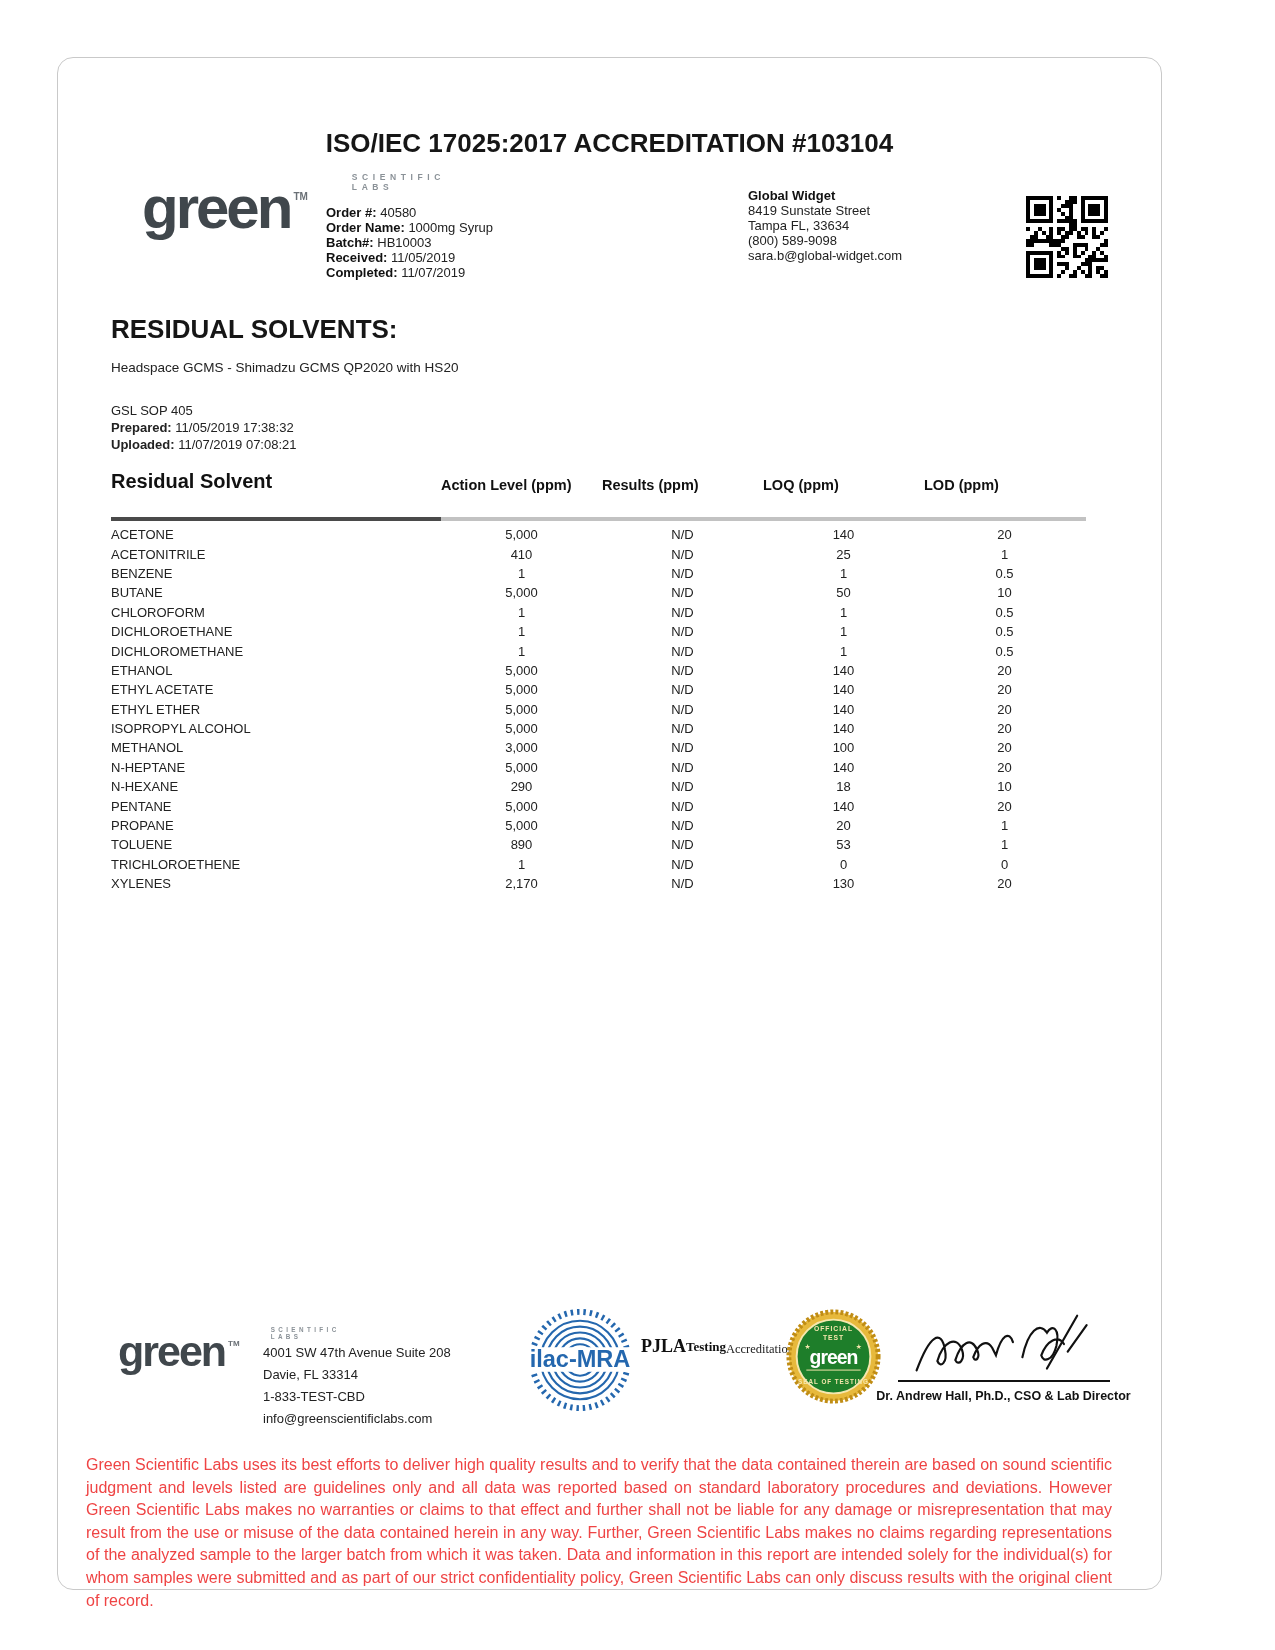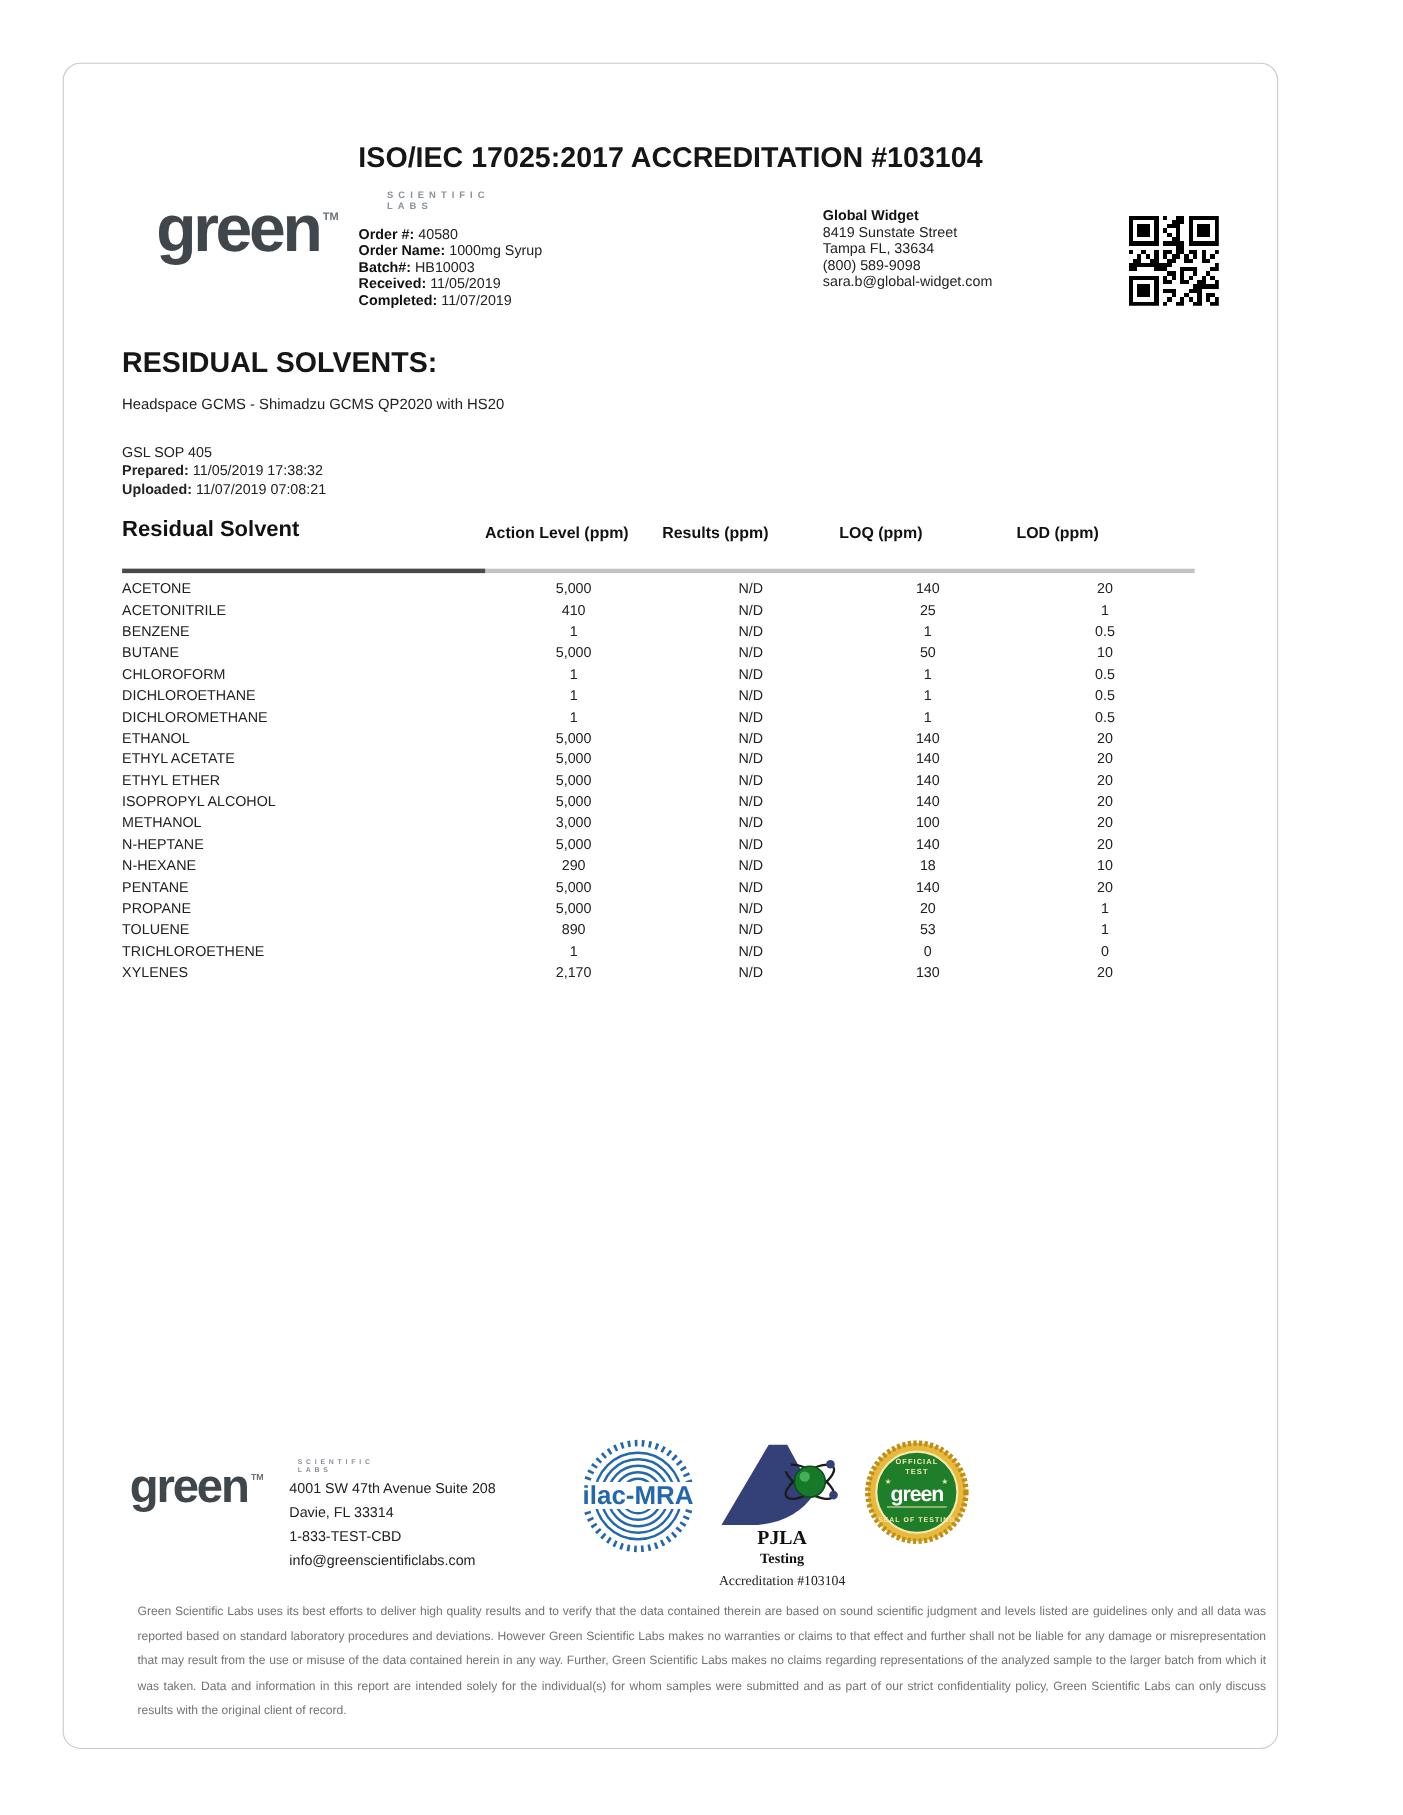--- a/index.html
+++ b/index.html
@@ -52,32 +52,32 @@
   .tbody { padding-top:4px; }
   .trow { display:flex; height:19.4px; align-items:center; }
   .tcell { font-size:13px; color:#222; }
   .c0 { width:330px; }
   .c1,.c2,.c3,.c4 { width:161px; text-align:center; }
 
   
   .footer-address { position:absolute; left:205px; top:1284px; font-size:13px; line-height:22px; color:#222; }
   .ilac { position:absolute; left:468px; top:1248px; }
   .pjla { position:absolute; left:583px; top:1246px; width:140px; display:flex;
-          flex-direction:column; align-items:center; }
+          flex-direction:row; align-items:center; }
   .pjla-name { font-family:"Liberation Serif","DejaVu Serif",serif; font-weight:bold; font-size:18px; color:#101010; margin-top:-2px; }
   .pjla-sub  { font-family:"Liberation Serif","DejaVu Serif",serif; font-weight:bold; font-size:13px; color:#101010; }
   .accreditation { font-family:"Liberation Serif","DejaVu Serif",serif; font-size:12.5px; color:#222; margin-top:5px; white-space:nowrap; }
   .seal { position:absolute; left:727px; top:1250px; }
   .signature { position:absolute; left:838px; top:1252px; width:215px; display:flex;
                flex-direction:column; align-items:center; }
   .sig-line { width:212px; border-top:2px solid #111; margin-top:2px; }
   .signer { font-size:12.5px; font-weight:bold; color:#111; margin-top:7px; white-space:nowrap; }
 
   .disclaimer { position:absolute; left:28px; top:1396px; width:1026px;
-                font-size:11px; line-height:22.6px; color:#737373; text-align:justify;margin-left:39px; }
+                font-size:16px; line-height:22.6px; color:#ef4444; text-align:justify; }
 </style>
 </head>
 <body>
 
 <div class="page">
 
   <div class="subtitle">ISO/IEC 17025:2017 ACCREDITATION #103104</div>
 
   <div class="logo logo-top">
     <svg class="leaves" width="118" height="52" viewBox="0 0 100 42">
@@ -482,16 +482,28 @@
       <text x="50" y="24" text-anchor="middle" font-size="7" font-weight="bold" fill="#f6e7ad" letter-spacing="1" font-family="Liberation Sans, sans-serif">OFFICIAL</text>
       <text x="50" y="33" text-anchor="middle" font-size="7" font-weight="bold" fill="#f6e7ad" letter-spacing="1" font-family="Liberation Sans, sans-serif">TEST</text>
       <text x="20" y="42" font-size="7" fill="#f6e7ad">★</text>
       <text x="73" y="42" font-size="7" fill="#f6e7ad">★</text>
       <text x="50" y="58" text-anchor="middle" font-size="20" font-weight="bold" fill="#ffffff" letter-spacing="-1" font-family="Liberation Sans, sans-serif">green</text>
       <path d="M22 64 L78 64" stroke="#f6e7ad" stroke-width="1"></path>
       <text x="50" y="78" text-anchor="middle" font-size="6.5" font-weight="bold" fill="#f6e7ad" letter-spacing="1" font-family="Liberation Sans, sans-serif">SEAL OF TESTING</text>
     </svg>
   </div>
 
+  <div class="signature">
+    <svg width="195" height="68" viewBox="0 0 200 72">
+      <g fill="none" stroke="#111111" stroke-width="2.3" stroke-linecap="round">
+        <path d="M8 64 C 22 26 34 20 38 42 C 41 56 33 62 30 54 C 36 34 50 26 56 42 C 60 53 52 60 49 53 C 55 34 66 28 72 42 C 76 51 70 56 68 50 C 73 36 82 30 88 40 L 92 48 C 98 26 106 22 110 34"></path>
+        <path d="M120 50 C 126 22 138 12 146 24 C 152 14 160 20 156 38 C 152 54 142 56 140 48 C 146 32 158 26 164 36"></path>
+        <path d="M146 62 L 178 6"></path>
+        <path d="M168 44 L 188 16"></path>
+      </g>
+    </svg>
+    <div class="sig-line"></div>
+    <div class="signer">Dr. Andrew Hall, Ph.D., CSO &amp; Lab Director</div>
+  </div>
 
   <div class="disclaimer">Green Scientific Labs uses its best efforts to deliver high quality results and to verify that the data contained therein are based on sound scientific judgment and levels listed are guidelines only and all data was reported based on standard laboratory procedures and deviations. However Green Scientific Labs makes no warranties or claims to that effect and further shall not be liable for any damage or misrepresentation that may result from the use or misuse of the data contained herein in any way. Further, Green Scientific Labs makes no claims regarding representations of the analyzed sample to the larger batch from which it was taken. Data and information in this report are intended solely for the individual(s) for whom samples were submitted and as part of our strict confidentiality policy, Green Scientific Labs can only discuss results with the original client of record.</div>
 
 </div>
 
 </body></html>

